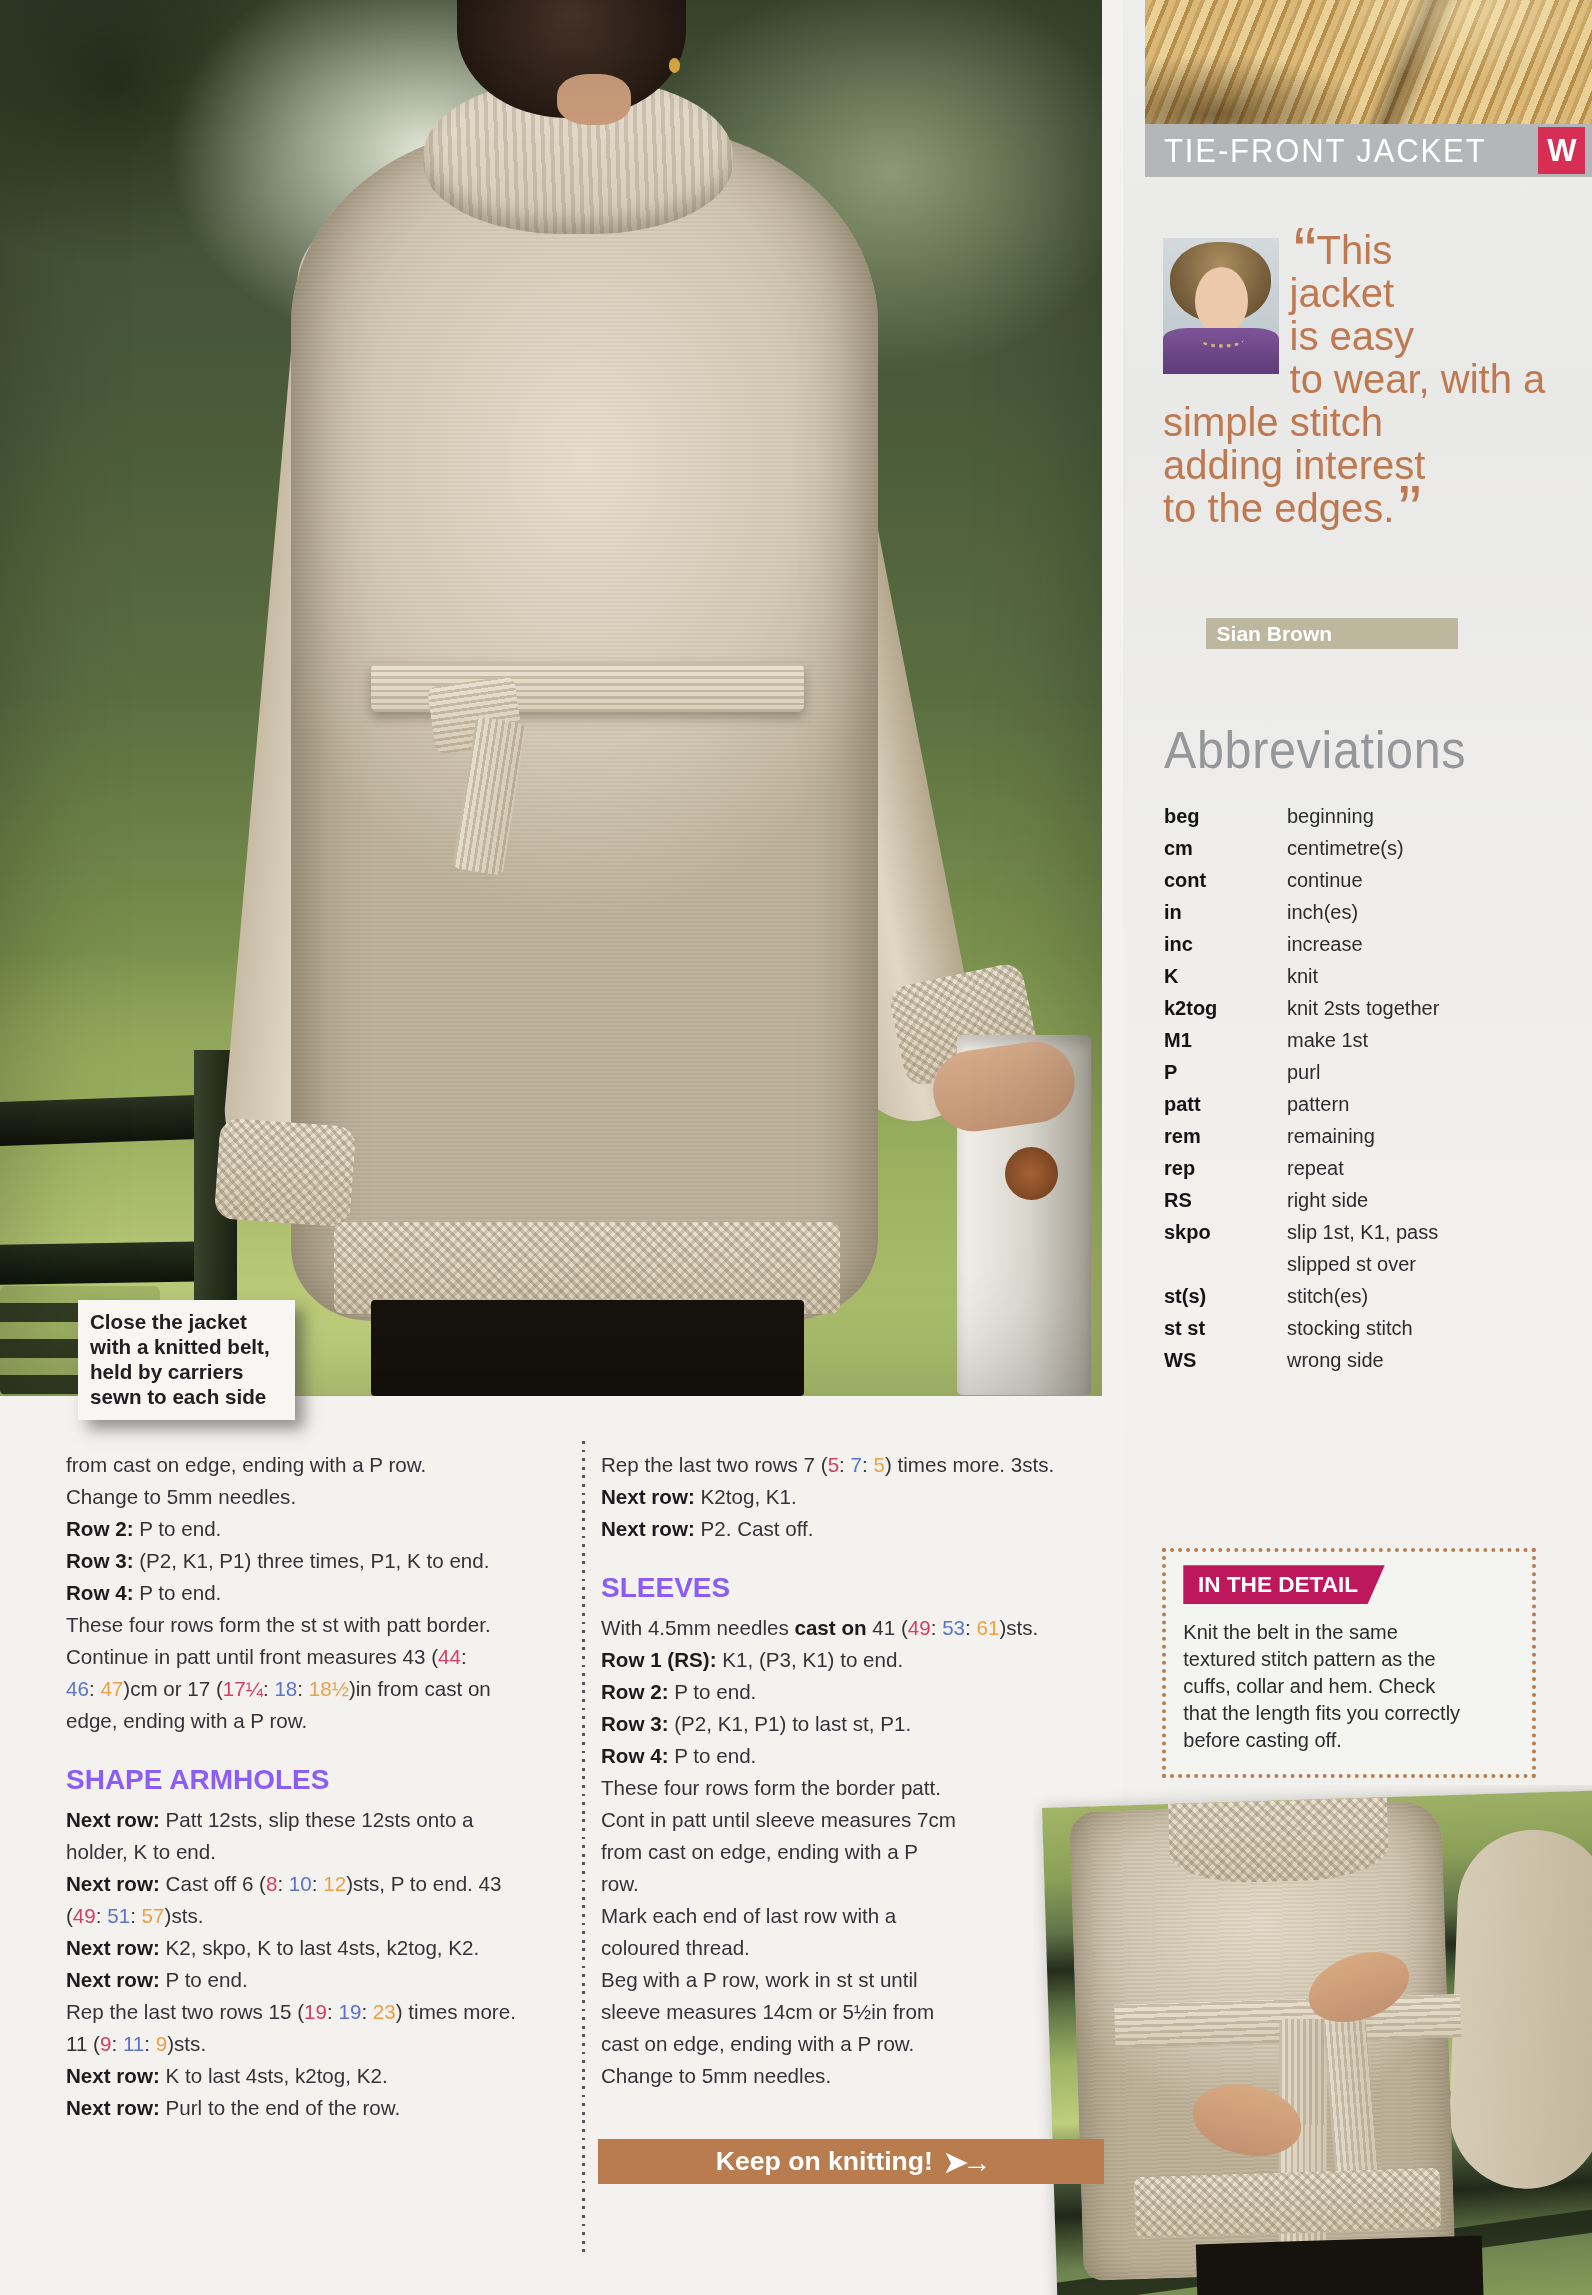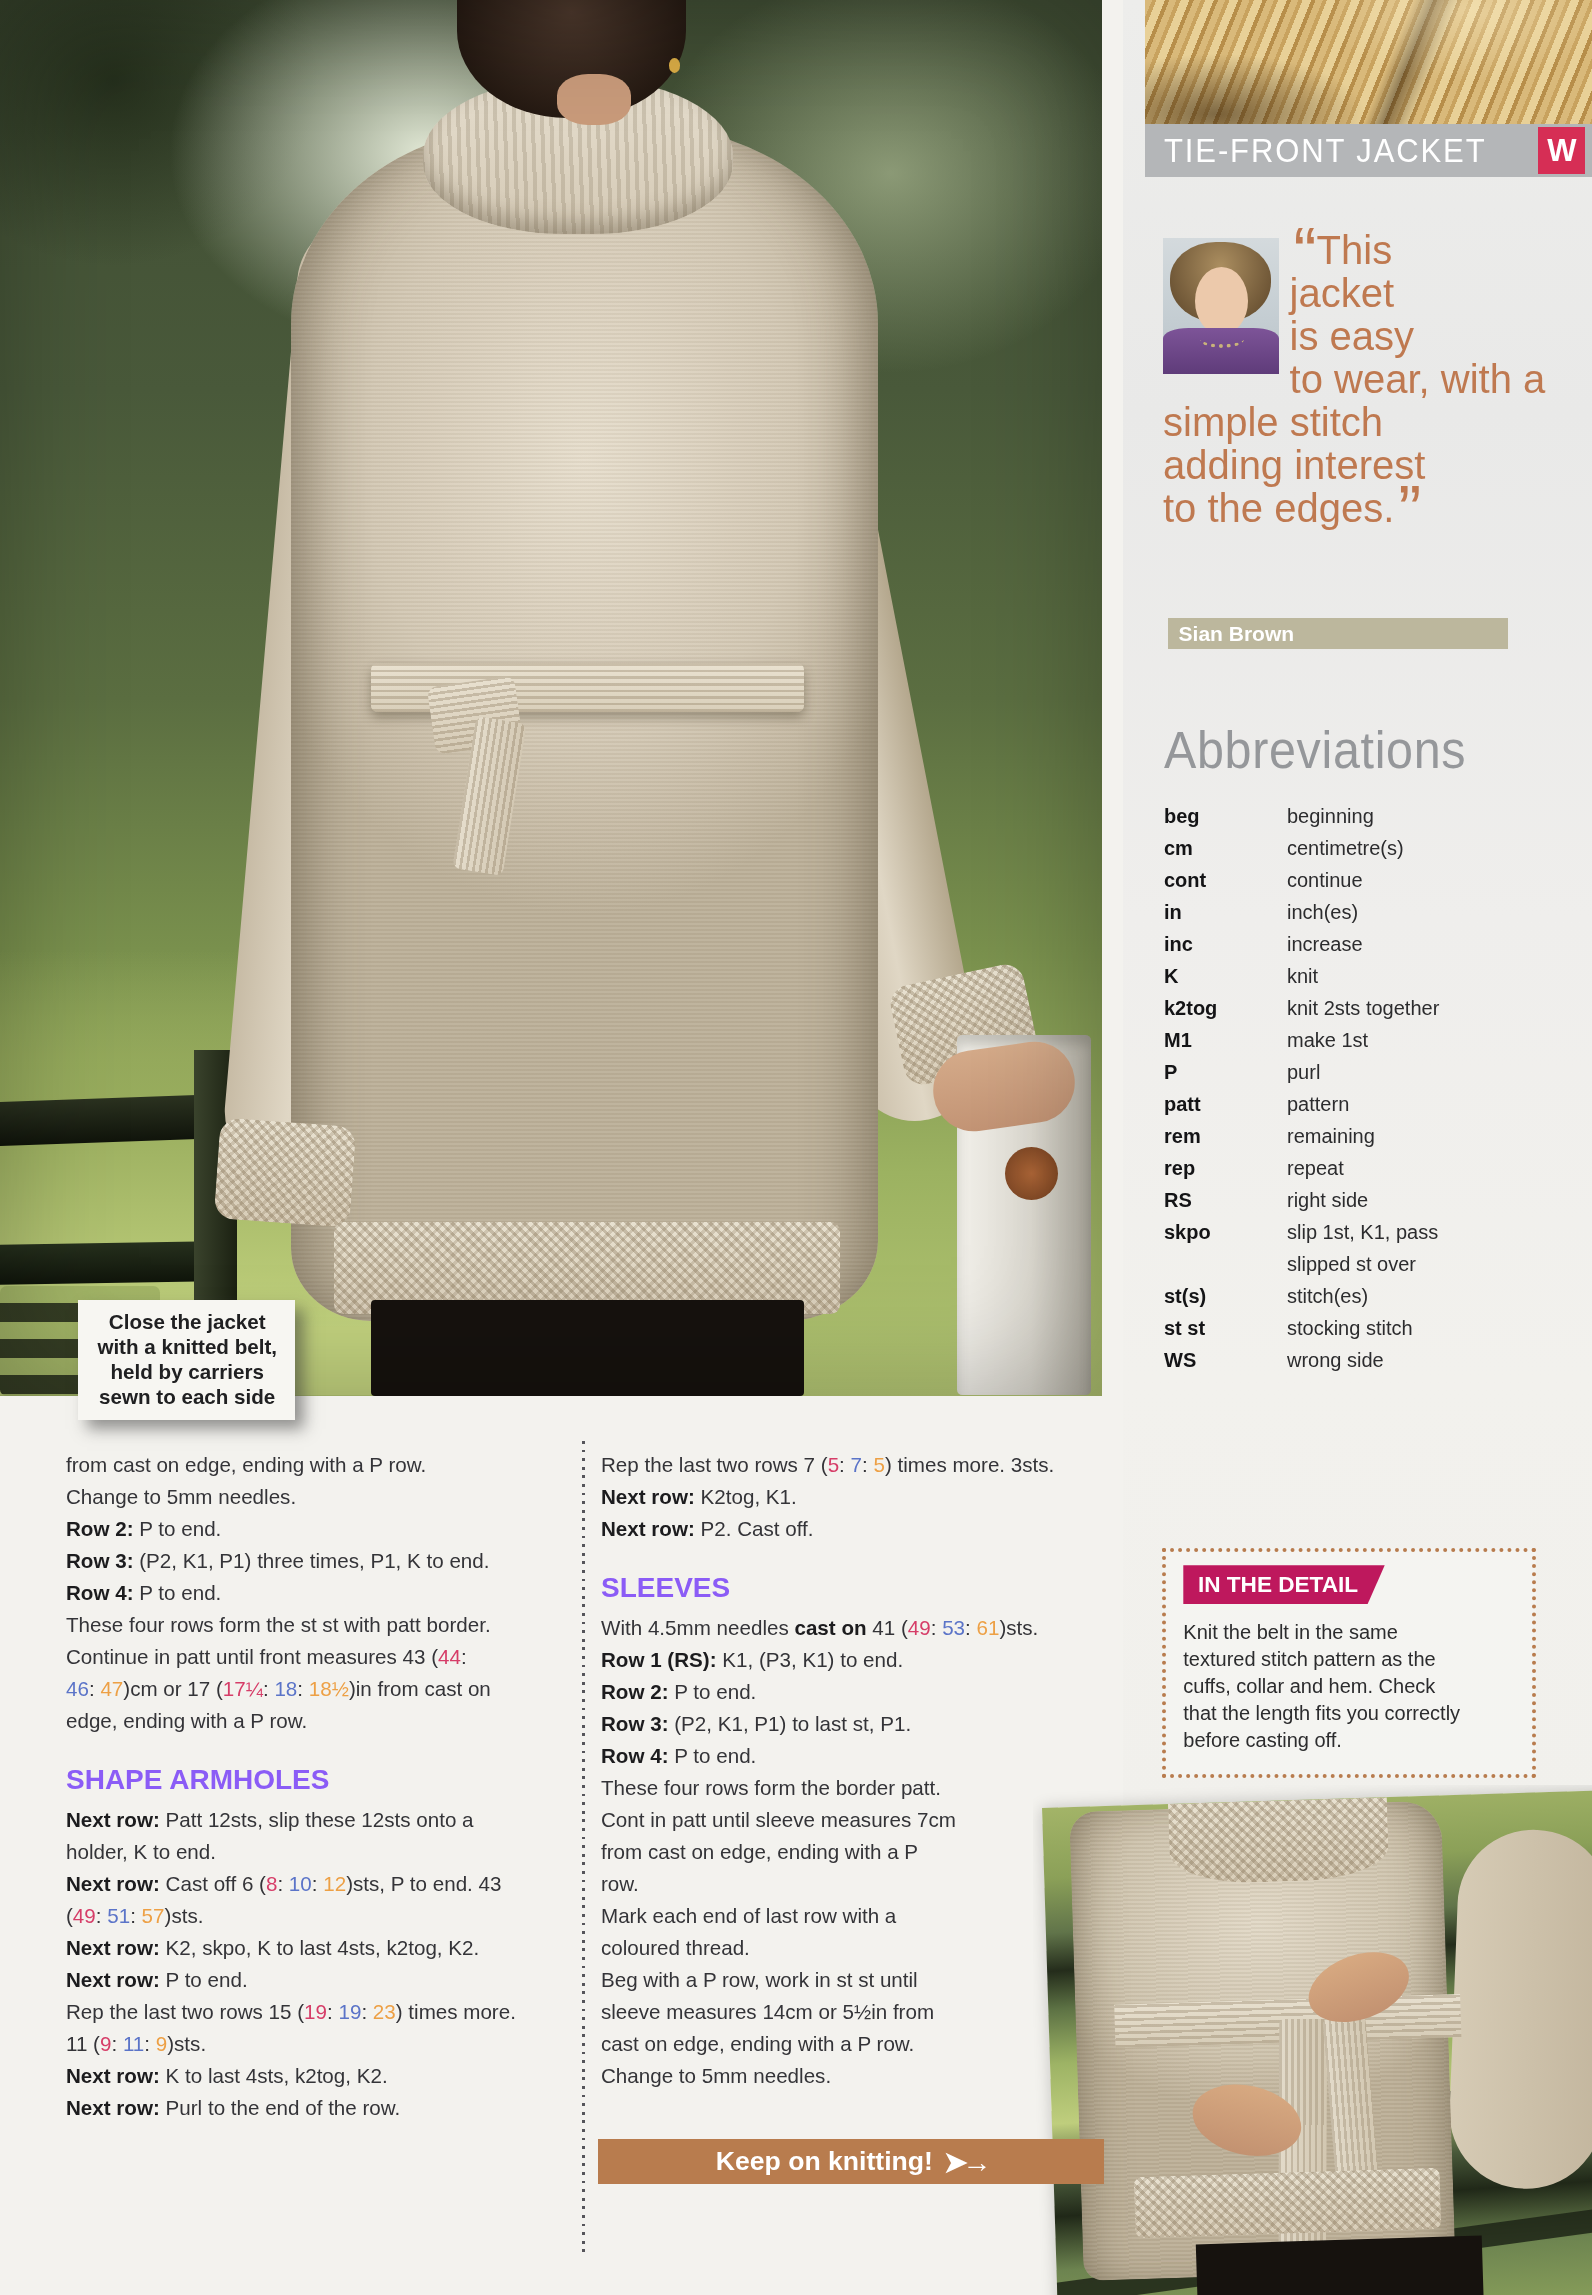--- a/index.html
+++ b/index.html
@@ -77,21 +77,21 @@
     box-shadow:inset 0 9.3px 12px rgba(80,80,70,.25);}
   #mp-rust{position:absolute;left:1005px;top:1147px;width:53px;height:53px;border-radius:50%;
     background:radial-gradient(#a85b29,#7a3d17 72%);opacity:.92;}
   #mp-hand{position:absolute;left:933px;top:1046px;width:142px;height:81px;border-radius:40px;
     transform:rotate(-8deg);background:linear-gradient(180deg,#d4aa89,#c29374);}
   #mp-vignette{position:absolute;inset:0;box-shadow:inset 0 0 126px rgba(0,0,0,.28);}
 
   
   #caption-box{position:absolute;left:78px;top:1300px;width:217px;background:#f7f6f2;
     box-shadow:9.3px 9.3px 14.6px rgba(50,50,50,.5);padding:9.3px 10.6px 10.6px 12px;box-sizing:border-box;z-index:3;}
-  #caption-box .ln{font-size:20.6px;line-height:25px;font-weight:700;color:#202022;text-align:center;}
+  #caption-box .ln{font-size:20.6px;line-height:25px;font-weight:700;color:#202022;}
 
   
   #col-sep{position:absolute;left:582px;top:1441px;width:2.7px;height:815px;
     background:repeating-linear-gradient(180deg,#55555a 0 2.7px,rgba(0,0,0,0) 2.7px 8.6px);}
   .pat-col{position:absolute;top:1449px;}
   #left-col{left:66px;width:515px;}
   #mid-col{left:601px;width:504px;}
   .pline{font-size:20.6px;line-height:32px;color:#343438;}
   .sec-heading{font-size:28px;line-height:35px;font-weight:700;color:#8b5cf6;margin:25px 0 6.6px;}
   .s-b{font-weight:700;color:#1c1c1e;}
@@ -129,21 +129,21 @@
   .pt-face{position:absolute;left:32px;top:29px;width:53px;height:68px;border-radius:50%;
     background:#ecc9ab;}
   .pt-top{position:absolute;left:0;top:90px;width:116px;height:47px;border-radius:22% 22% 0 0;
     background:linear-gradient(180deg,#7d5498,#5e3b79);}
   .pt-necklace{position:absolute;left:37px;top:92px;width:44px;height:13.3px;border-radius:0 0 50% 50%;
     border-bottom:4.7px dotted #c9b37a;}
   #quote .ln span{display:inline;}
   .s-qm{font-size:69px;line-height:0;vertical-align:-10.6px;letter-spacing:-4px;margin:0 4px;}
 
   
-  #author-bar{position:absolute;left:1168px;top:618px;width:340px;height:31px;background:#bcb79d;
+  #author-bar{position:absolute;left:1206px;top:618px;width:252px;height:31px;background:#bcb79d;
     color:#fff;font-size:21px;font-weight:700;line-height:31px;padding-left:10.6px;box-sizing:border-box;}
 
   
   #abbr{position:absolute;left:1164px;top:716px;width:399px;}
   .ab-heading{font-size:51px;line-height:69px;color:#95979a;letter-spacing:0.7px;
     transform:scaleX(.95);transform-origin:left center;}
   .ab-list{margin-top:14.6px;}
   .ab-row{display:flex;}
   .ab-term{width:123px;flex:none;font-weight:700;color:#141416;font-size:20px;line-height:32px;}
   .ab-def{font-size:20px;line-height:32px;color:#2c2c2e;white-space:pre-line;}

